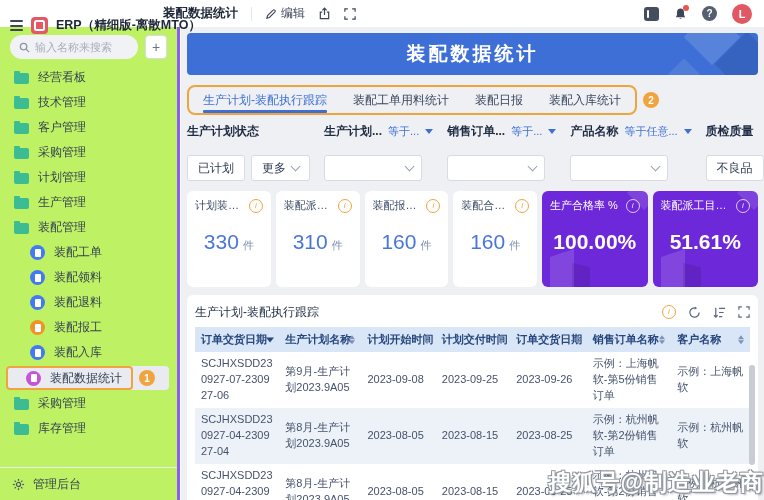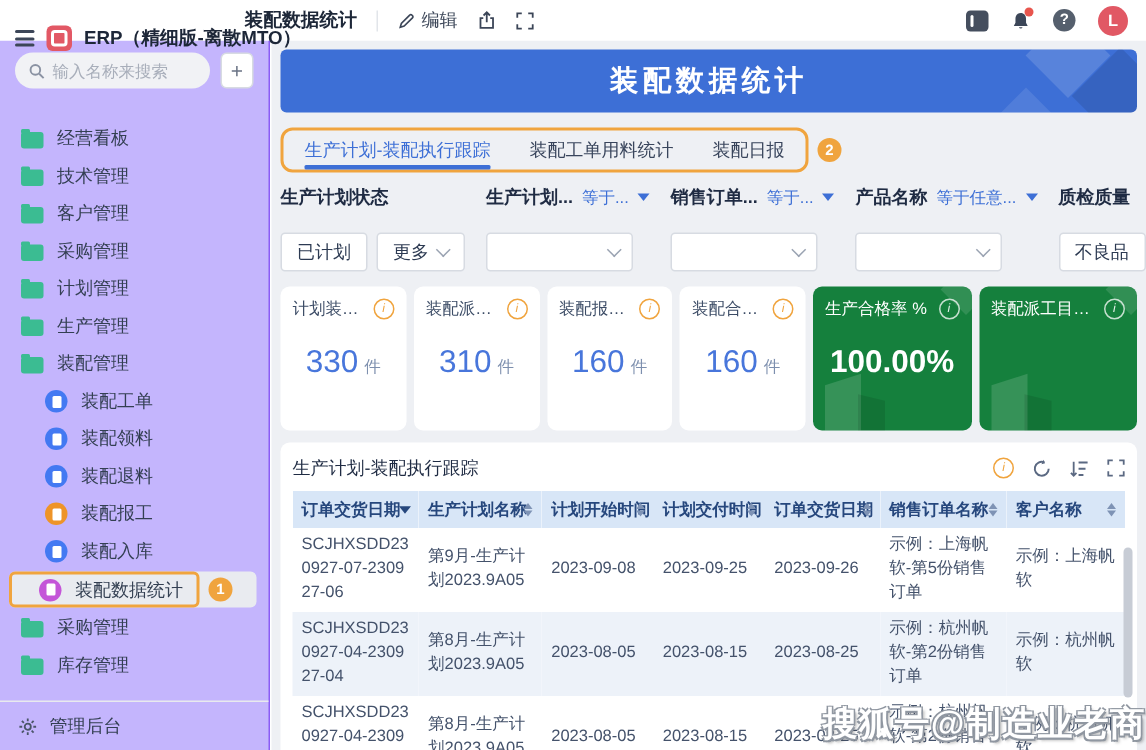--- a/index.html
+++ b/index.html
@@ -28,30 +28,30 @@
     background:#fff;border-radius:1px;}
   .bell-wrap{position:relative;display:flex;cursor:pointer;}
   .bell-dot{position:absolute;top:-2px;right:-2px;width:6px;height:6px;border-radius:50%;
     background:#e8554d;}
   .help-ico{width:15px;height:15px;border-radius:50%;background:#555f6d;color:#fff;
     font-size:10px;font-weight:bold;display:flex;align-items:center;justify-content:center;cursor:pointer;}
   .avatar{width:20px;height:20px;border-radius:50%;background:#e15864;color:#fff;
     font-size:11px;font-weight:bold;display:flex;align-items:center;justify-content:center;cursor:pointer;}
 
   
-  .sidebar{position:absolute;top:27px;left:0;width:180px;bottom:0;background:#c4b5fd;
-    border-right:1px solid #8b5cf6;z-index:5;box-sizing:border-box;}
+  .sidebar{position:absolute;top:27px;left:0;width:180px;bottom:0;background:#bef264;
+    border-right:3px solid #8b5cf6;z-index:5;box-sizing:border-box;}
   .search-row{display:flex;align-items:center;padding:8px 10px 5px;}
   .search-box{flex:1;height:24px;background:#f1f2f5;border-radius:13px;display:flex;
     align-items:center;padding:0 9px;gap:5px;box-sizing:border-box;cursor:text;}
   .search-ph{font-size:11px;color:#a8aeba;white-space:nowrap;}
   .add-btn{width:22px;height:24px;margin-left:7px;background:#fff;border:1px solid #d7dbe2;
     border-radius:4px;color:#6b7486;font-size:14px;line-height:20px;text-align:center;
     padding:0;cursor:pointer;font-family:inherit;}
-  .menu{padding-top:1px;margin-top:15px;}
+  .menu{padding-top:1px;}
   .mi,.smi{display:flex;align-items:center;height:25px;padding-left:14px;gap:9px;
     font-size:12px;color:#333f52;cursor:pointer;white-space:nowrap;}
   .smi{padding-left:30px;}
   .folder{width:15px;height:11px;background:#3bbc92;border-radius:2px;position:relative;
     flex:none;margin-top:1px;}
   .folder::before{content:'';position:absolute;top:-2px;left:0;width:6px;height:3px;
     background:#3bbc92;border-radius:1px;}
   .ci{width:15px;height:15px;border-radius:50%;flex:none;position:relative;}
   .ci::before{content:'';position:absolute;left:4.5px;top:3.5px;width:6px;height:8px;
     background:#fff;border-radius:1px;}
@@ -110,21 +110,21 @@
     position:relative;overflow:hidden;min-width:0;}
   .kpi.wide{flex:1.32;}
   .kpi-head{display:flex;justify-content:space-between;align-items:center;gap:4px;}
   .kpi-title{font-size:11px;color:#3c4c66;white-space:nowrap;overflow:hidden;
     text-overflow:ellipsis;min-width:0;}
   .info-i{width:12px;height:12px;border:1px solid #f0a43e;border-radius:50%;color:#f0a43e;
     font-size:8px;line-height:12px;text-align:center;flex:none;font-style:italic;cursor:pointer;}
   .kpi-val{margin-top:17px;text-align:center;color:#4876db;white-space:nowrap;position:relative;z-index:1;}
   .kpi-num{font-size:21px;}
   .kpi-unit{font-size:11px;color:#7d8fae;margin-left:4px;}
-  .kpi.blue{background:#15803d;}
+  .kpi.blue{background:#6d28d9;}
   .kpi.blue .kpi-title{color:#fff;}
   .kpi.blue .info-i{border-color:rgba(255,255,255,.75);color:rgba(255,255,255,.9);}
   .kpi.blue .kpi-num{color:#fff;font-weight:bold;font-size:21px;}
   .kd1{position:absolute;left:8px;bottom:-10px;width:24px;height:44px;
     background:rgba(255,255,255,.14);transform:skewY(-18deg);}
   .kd2{position:absolute;left:30px;bottom:-14px;width:18px;height:36px;
     background:rgba(0,0,0,.10);transform:skewY(14deg);}
   .kd3{position:absolute;right:-8px;top:-10px;width:24px;height:24px;
     background:rgba(255,255,255,.12);transform:rotate(45deg);}
 
@@ -311,20 +311,21 @@
       <span class="bd2"></span>
       <span class="bd3"></span>
       <span class="banner-title">装配数据统计</span>
     </div>
 
     <div class="tabs-row">
       <div class="tabs-box">
         <span class="tab active">生产计划-装配执行跟踪</span>
         <span class="tab">装配工单用料统计</span>
         <span class="tab">装配日报</span>
+        <span class="tab">装配入库统计</span>
       </div>
       <span class="num-badge">2</span>
     </div>
 
     <div class="filters">
       <div>
         <div class="flabel-row">
             <span class="flabel">生产计划状态</span>
           </div>
         <div class="fbtns">
@@ -420,20 +421,21 @@
         <div class="kpi-val"><span class="kpi-num">100.00%</span></div>
       </div>
       <div class="kpi blue wide">
         <span class="kd1"></span>
           <span class="kd2"></span>
           <span class="kd3"></span>
         <div class="kpi-head">
             <span class="kpi-title">装配派工目标完...</span>
             <span class="info-i">i</span>
           </div>
+        <div class="kpi-val"><span class="kpi-num">51.61%</span></div>
       </div>
     </div>
 
     <div class="table-card">
       <div class="tc-head">
         <span class="tc-title">生产计划-装配执行跟踪</span>
         <span class="tc-icons">
           <span class="info-i">i</span>
           <span class="tb-ico">
               <svg width="13" height="13" viewBox="0 0 14 14" fill="none">

